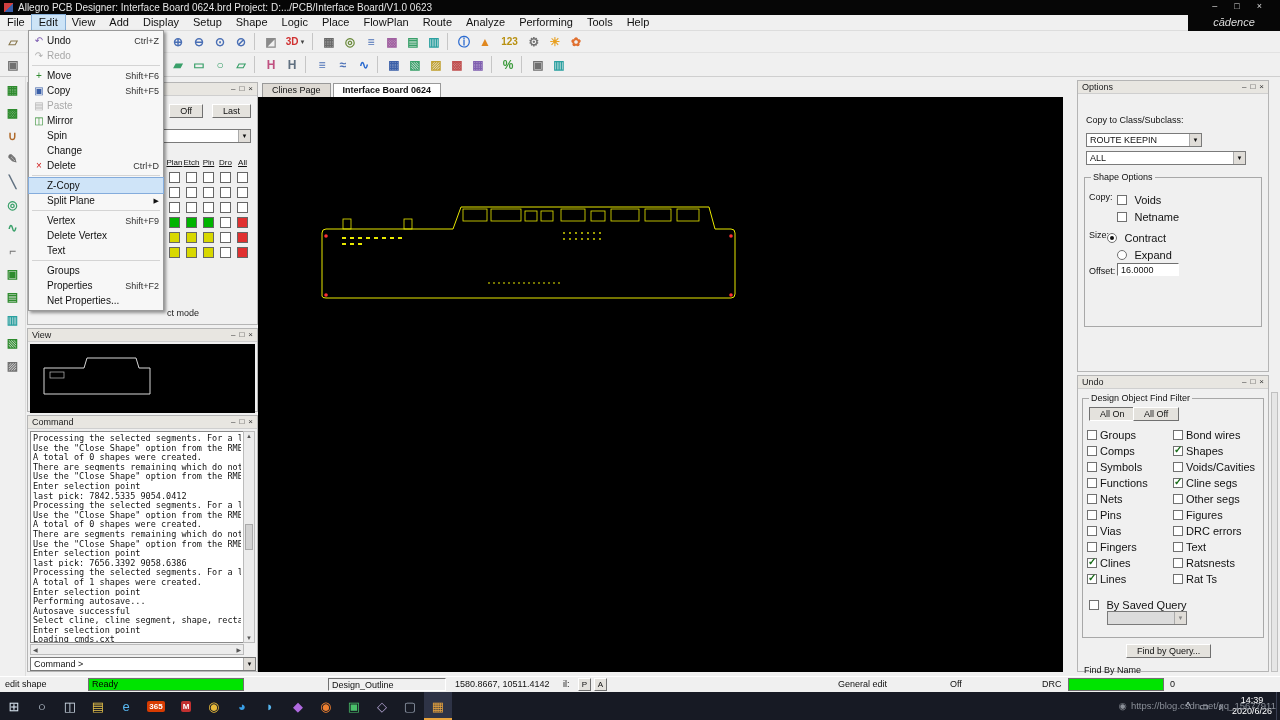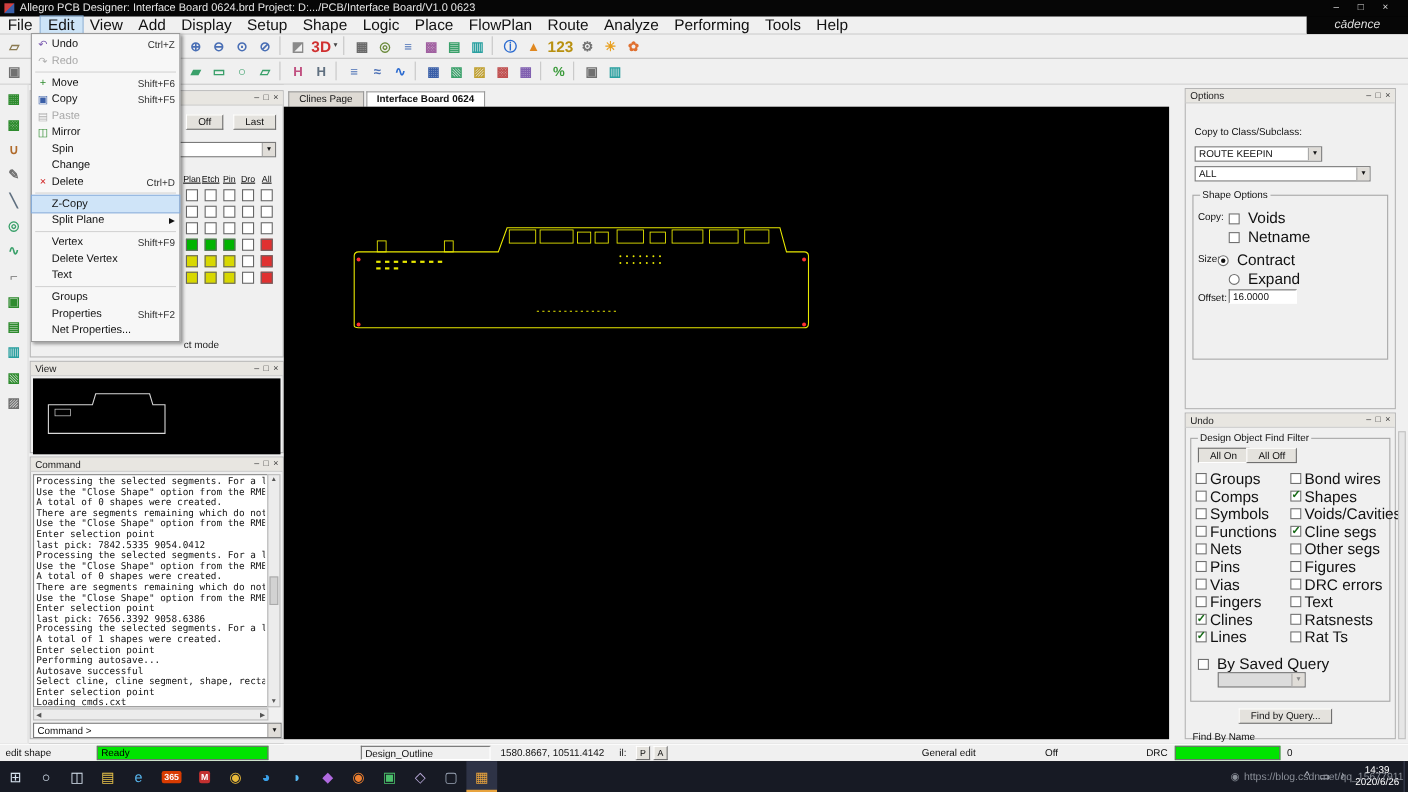--- a/index.html
+++ b/index.html
@@ -10,31 +10,31 @@
 
   
   #titlebar{left:0;top:0;width:1280px;height:15px;background:#060606;color:#e6e6e6;
             display:flex;align-items:center;gap:5px;padding:0 4px;font-size:10px}
   #appicon{width:9px;height:9px;background:linear-gradient(135deg,#d04040 50%,#3a5fa8 50%)}
   #winctrl{position:absolute;right:18px;top:1px;display:flex;gap:17px;font-size:9px;color:#ddd}
   #winctrl span{cursor:default}
   #brandbox{left:1188px;top:15px;width:92px;height:16px;background:#060606;color:#ddd;
             font-size:11px;font-style:italic;text-align:center;line-height:15px}
   #menubar{left:0;top:15px;width:1188px;height:16px;background:#f0f0f0;display:flex;
-           align-items:center;font-size:14px;border-bottom:1px solid #ddd}
+           align-items:center;font-size:11px;border-bottom:1px solid #ddd}
   .mitem{padding:0 7px;height:15px;line-height:15px}
   .mitem.active{background:#cde4f7;outline:1px solid #88b0d8}
   .toolbar{background:#f0f0f0;display:flex;align-items:center;padding-left:3px;gap:1px}
   #toolbar1{left:0;top:31px;width:1280px;height:22px;border-bottom:1px solid #e2e2e2}
   #toolbar2{left:0;top:53px;width:1280px;height:24px;border-bottom:1px solid #cfcfcf}
   .tbtn{width:20px;height:19px;display:flex;align-items:center;justify-content:center;
         border:1px solid transparent;border-radius:2px}
   .tbtn.wide{width:27px}
   .tbtn .tg{font-size:12px;line-height:1;font-weight:bold}
-  .tbtn.wide .tg{font-size:14px}
+  .tbtn.wide .tg{font-size:10px}
   .tdd{font-size:6px;color:#444;margin-left:1px}
   .tsep{width:4px;height:17px;border-left:1px solid #c6c6c6;margin:0 2px}
 
   
   #main{left:0;top:77px;width:1280px;height:599px;background:#f0f0f0}
   #lefttools{left:0;top:0;width:26px;height:599px;background:#f0f0f0;display:flex;
              flex-direction:column;align-items:center;gap:4px;padding-top:3px;border-right:1px solid #ddd}
 
   .panel{position:absolute;background:#f0f0f0;border:1px solid #b5b5b5}
   .phead{height:13px;display:flex;align-items:center;font-size:9px;padding:0 4px;
@@ -79,21 +79,21 @@
 
   
   #center{left:258px;top:0;width:805px;height:599px;background:#f0f0f0}
   #tabbar{position:absolute;left:4px;top:6px;display:flex;gap:2px;height:14px}
   .tab{font-size:9px;padding:1px 9px;background:#dedad4;border:1px solid #999;border-bottom:none}
   .tab.active{background:#fff;font-weight:bold}
   #canvas{position:absolute;left:0;top:20px;width:805px;height:575px;background:#000;cursor:crosshair}
 
   
   #rightcol{left:1063px;top:0;width:217px;height:599px;background:#f0f0f0}
-  .flab{font-size:14px;margin-left:3px}
+  .flab{font-size:11px;margin-left:3px}
   .glabel{font-size:9px}
   .groupbox{position:absolute;border:1px solid #a8a8a8}
   .gleg{position:absolute;top:-6px;left:6px;background:#f0f0f0;font-size:9px;padding:0 2px}
   .cb{width:10px;height:10px;background:#fff;border:1px solid #707070;display:inline-block;
       position:relative;vertical-align:middle;flex:none}
   .cb.checked::after{content:"✓";position:absolute;left:0;top:-3px;font-size:10px;
                      font-weight:bold;color:#156a15}
   .rd{width:10px;height:10px;background:#fff;border:1px solid #707070;border-radius:50%;
       display:inline-block;position:relative;vertical-align:middle}
   .rd.sel::after{content:"";position:absolute;left:2px;top:2px;width:4px;height:4px;

